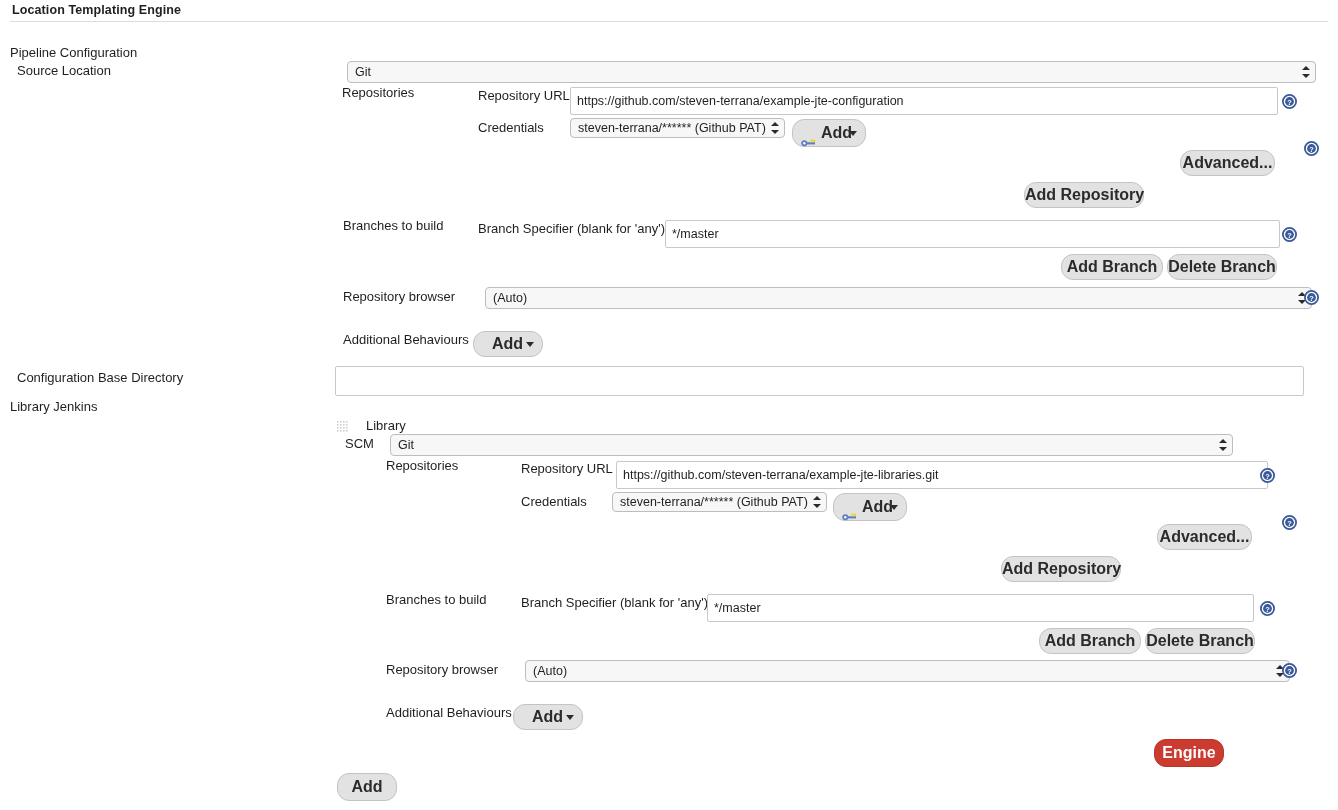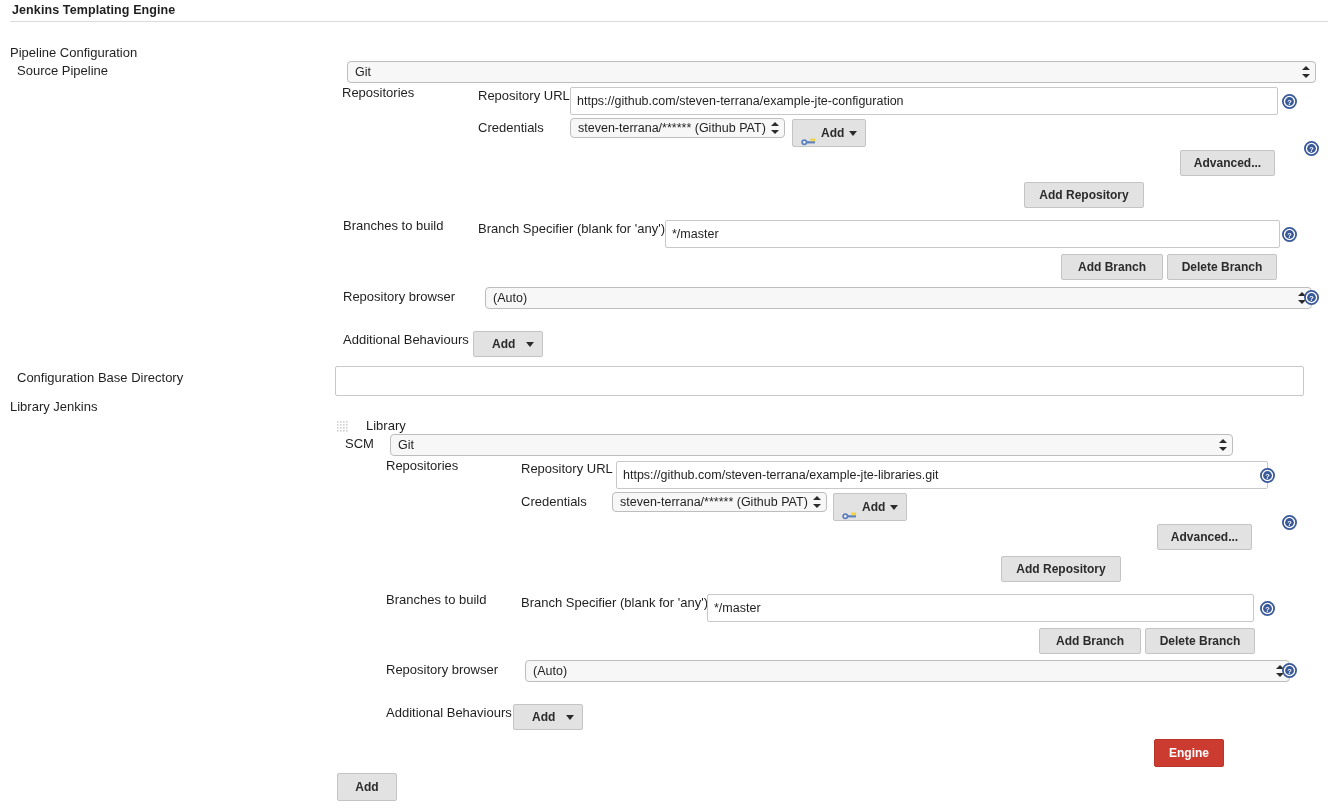--- a/index.html
+++ b/index.html
@@ -109,23 +109,23 @@
     border-top: 4.5px solid #2b2b2b;
   }
   .sel.tall { height: 22px; line-height: 20px; margin-left: 12px; }
 
   
   .btn {
     position: absolute;
     box-sizing: border-box;
     background: #e2e2e2;
     border: 1px solid #c4c4c4;
-    border-radius: 2px;
+    border-radius: 12px;
     font-family: "Liberation Sans", sans-serif;
-    font-size: 12px;
+    font-size: 16px;
     font-weight: bold;
     color: #2b2b2b;
     height: 26px;
     line-height: 24px;
     text-align: center;
     white-space: nowrap;
     cursor: pointer;
   }
   .btn.danger {
     background: #cc3b2f;
@@ -171,27 +171,27 @@
     position: absolute;
     width: 11px;
     height: 11px;
     cursor: move;
   }
 </style>
 </head>
 <body>
 
 <div class="page-title-bar">
-  <div class="page-title">Jenkins Templating Engine</div>
+  <div class="page-title">Location Templating Engine</div>
   <div class="title-rule"></div>
 </div>
 
 <div class="lbl" style="left:10px; top:45px;">Pipeline Configuration</div>
 
-<div class="lbl" style="left:17px; top:63px;">Source Pipeline</div>
+<div class="lbl" style="left:17px; top:63px;">Source Location</div>
 
 <div class="sel tall" style="left:335px; top:61px; width:969px;">
   <span>Git</span>
   <span class="arrows"></span>
 </div>
 
 <div class="lbl" style="left:342px; top:85px;">Repositories</div>
 
 <div class="lbl" style="left:478px; top:88px;">Repository URL</div>
 

